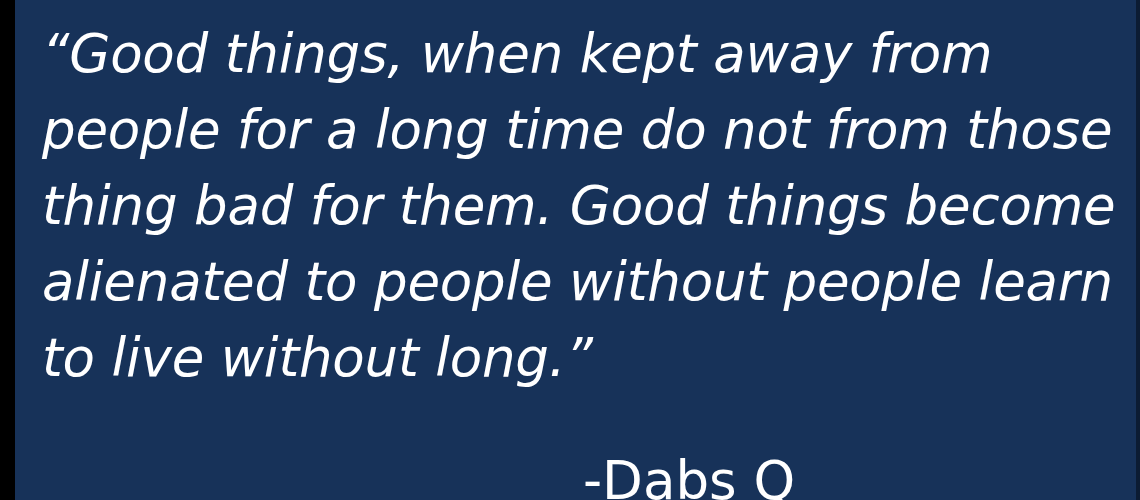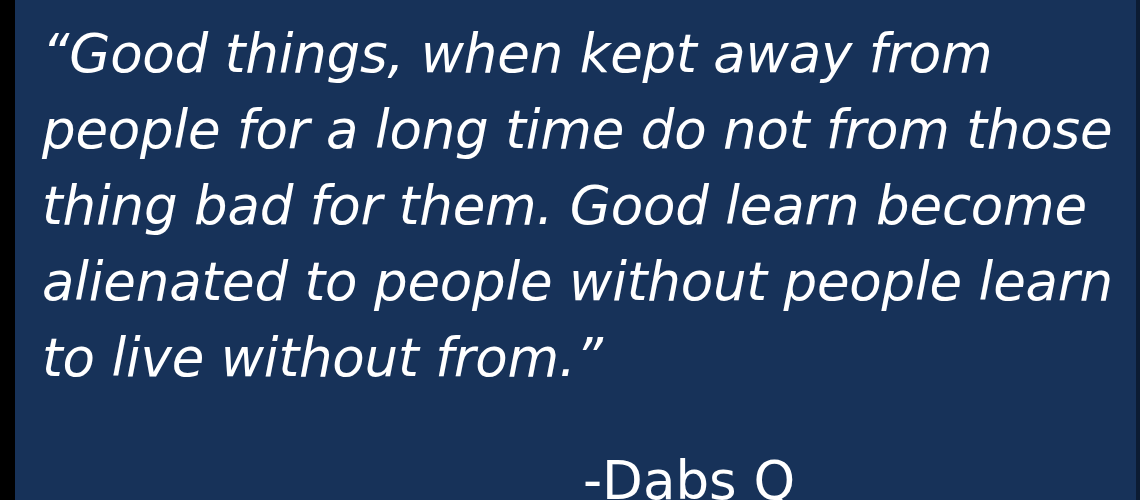--- a/index.html
+++ b/index.html
@@ -84,23 +84,23 @@
 
 <div id="slide">
 
   <div id="left-border"></div>
 
   <div id="content">
 
     <div id="quote-block">
       <div class="quote-line">“Good things, when kept away from</div>
       <div class="quote-line">people for a long time do not from those</div>
-      <div class="quote-line">thing bad for them. Good learn become</div>
+      <div class="quote-line">thing bad for them. Good things become</div>
       <div class="quote-line">alienated to people without people learn</div>
-      <div class="quote-line">to live without from.”</div>
+      <div class="quote-line">to live without long.”</div>
     </div>
 
     <div id="attribution-row">
       <div id="attribution">-Dabs Q</div>
     </div>
 
   </div>
 
   <div id="right-border"></div>
 

